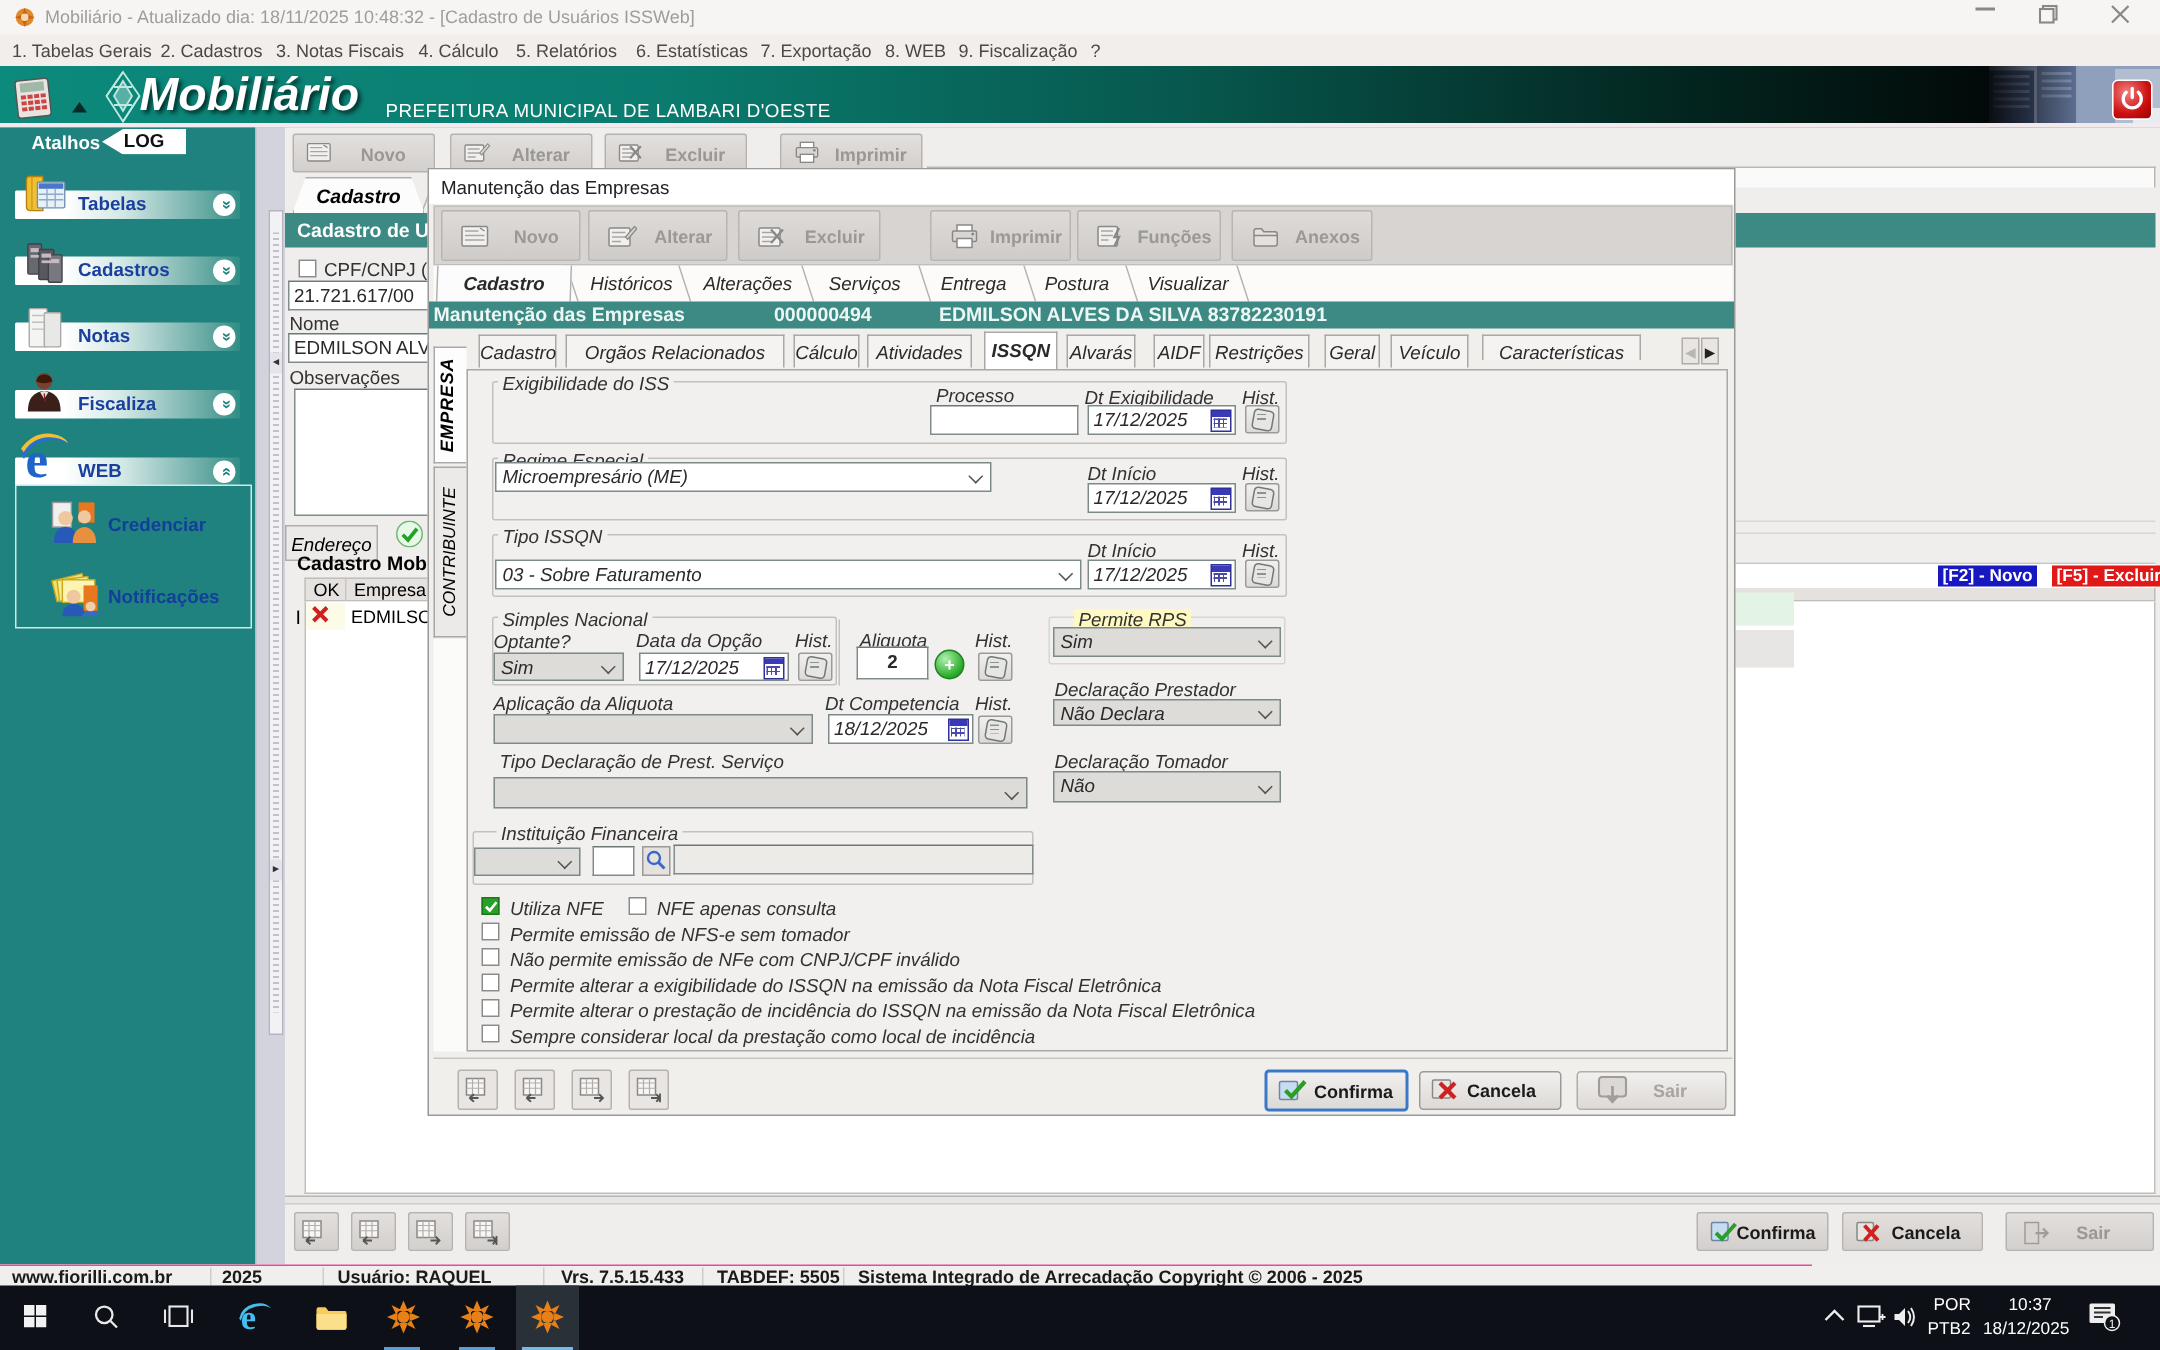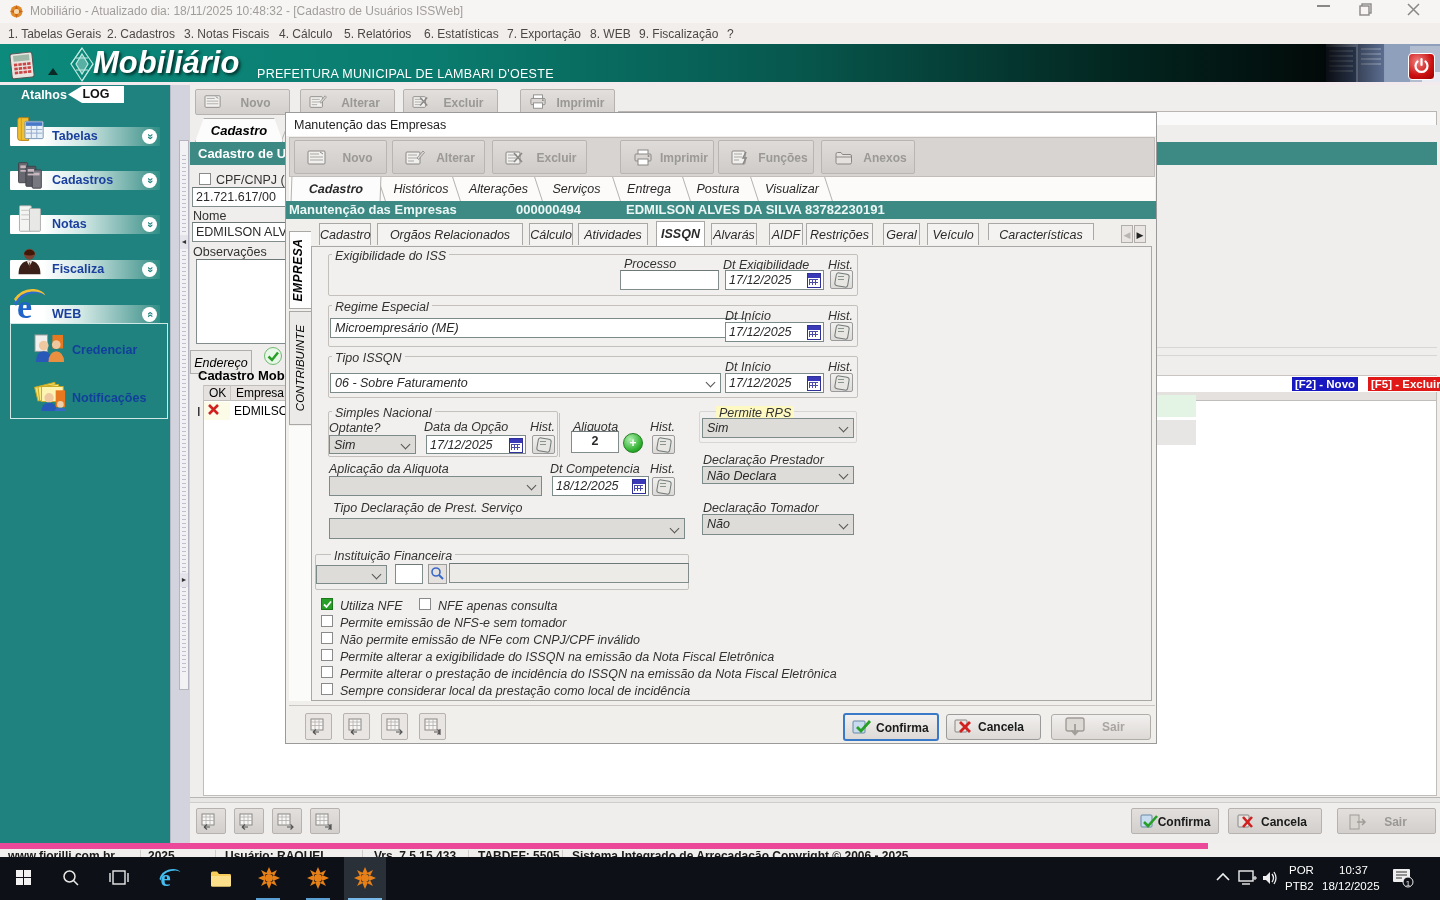--- a/index.html
+++ b/index.html
@@ -44,21 +44,21 @@
 .calbtn{position:absolute;right:1px;top:1px;bottom:1px;width:17px;background:#fff}
 .calbtn:before{content:"";position:absolute;left:2px;top:1px;width:12px;height:13px;background:linear-gradient(#3a3ab8 4px,#fff 4px);border:1px solid #30309a}
 .calbtn:after{content:"";position:absolute;left:4px;top:7px;width:9px;height:6px;background:repeating-linear-gradient(90deg,#4a4aa8 0 1px,transparent 1px 3px),repeating-linear-gradient(#4a4aa8 0 1px,transparent 1px 3px)}
 .histbtn{position:absolute;width:23px;height:19px;background:linear-gradient(#f2f0ee,#dcd9d6);border:1px solid #9a9a9a;border-radius:2px}
 .histbtn:before{content:"";position:absolute;left:4px;top:2px;width:12px;height:12px;border:1.5px solid #707a78;border-radius:3px;background:#e8e6e2;transform:rotate(10deg)}
 .histbtn:after{content:"";position:absolute;left:7px;top:5px;width:6px;height:6px;background:repeating-linear-gradient(#8a948e 0 1px,transparent 1px 3px)}
 .gbox{position:absolute;border:1px solid #c4c1bd;border-radius:2px}
 .cb{position:absolute;width:12px;height:12px;background:#fff;border:1px solid #8a8a8a}
 .cblbl{position:absolute;font-style:italic;color:#323232;font-size:12.5px;white-space:nowrap}
 
-#statusbar{left:0;top:843px;width:1208px;height:14px;background:#f1efee;font-size:12px;font-weight:bold;color:#1a1a1a;border-top:6px solid #ec4899}
+#statusbar{left:0;top:843px;width:1208px;height:14px;background:#f1efee;font-size:12px;font-weight:bold;color:#1a1a1a;border-top:1px solid #ec4899}
 #statusbar span{position:absolute;top:0px}
 
 #taskbar{left:0;top:857px;width:1440px;height:43px;background:#0d1117;color:#fff}
 </style></head>
 <body>
 
 <div class="abs" id="titlebar">
   <svg class="abs" style="left:9px;top:4px" width="15" height="15" viewBox="0 0 15 15">
       <circle cx="7.5" cy="7.5" r="6" fill="#e08a28"></circle>
       <circle cx="7.5" cy="7.5" r="2.5" fill="#f6d9b0"></circle>
@@ -462,29 +462,29 @@
   <div class="lbl" style="left:46px;top:136px;background:#f2f0ee;padding:0 3px">Exigibilidade do ISS</div>
   <div class="lbl" style="left:338px;top:144px">Processo</div>
   <div class="field" style="left:334px;top:157px;width:99px;height:20px"></div>
   <div class="lbl" style="left:437px;top:145px">Dt Exigibilidade</div>
   <div class="datef" style="left:439px;top:157px;width:99px;height:20px">17/12/2025<span class="calbtn"></span></div>
   <div class="lbl" style="left:542px;top:145px">Hist.</div>
   <div class="histbtn" style="left:544px;top:157px"></div>
 
   <div class="gbox" style="left:42px;top:192px;width:530px;height:42px"></div>
   <div class="lbl" style="left:46px;top:187px;background:#f2f0ee;padding:0 3px">Regime Especial</div>
-  <div class="combo" style="left:44px;top:205px;width:416px;height:20px">Microempresário (ME)</div>
+  <div class="combo" style="left:44px;top:195px;width:331px;height:20px">Microempresário (ME)</div>
   <div class="lbl" style="left:439px;top:196px">Dt Início</div>
   <div class="datef" style="left:439px;top:209px;width:99px;height:20px">17/12/2025<span class="calbtn"></span></div>
   <div class="lbl" style="left:542px;top:196px">Hist.</div>
   <div class="histbtn" style="left:544px;top:209px"></div>
 
   <div class="gbox" style="left:42px;top:243px;width:530px;height:42px"></div>
   <div class="lbl" style="left:46px;top:238px;background:#f2f0ee;padding:0 3px">Tipo ISSQN</div>
-  <div class="combo" style="left:44px;top:260px;width:391px;height:20px">06 - Sobre Faturamento</div>
+  <div class="combo" style="left:44px;top:260px;width:391px;height:20px">03 - Sobre Faturamento</div>
   <div class="lbl" style="left:439px;top:247px">Dt Início</div>
   <div class="datef" style="left:439px;top:260px;width:99px;height:20px">17/12/2025<span class="calbtn"></span></div>
   <div class="lbl" style="left:542px;top:247px">Hist.</div>
   <div class="histbtn" style="left:544px;top:260px"></div>
 
   <div class="gbox" style="left:42px;top:298px;width:230px;height:46px"></div>
   <div class="lbl" style="left:46px;top:293px;background:#f2f0ee;padding:0 3px">Simples Nacional</div>
   <div class="lbl" style="left:43px;top:308px">Optante?</div>
   <div class="combo" style="left:43px;top:322px;width:87px;height:19px;background:#dedcd9">Sim</div>
   <div class="lbl" style="left:138px;top:307px">Data da Opção</div>

